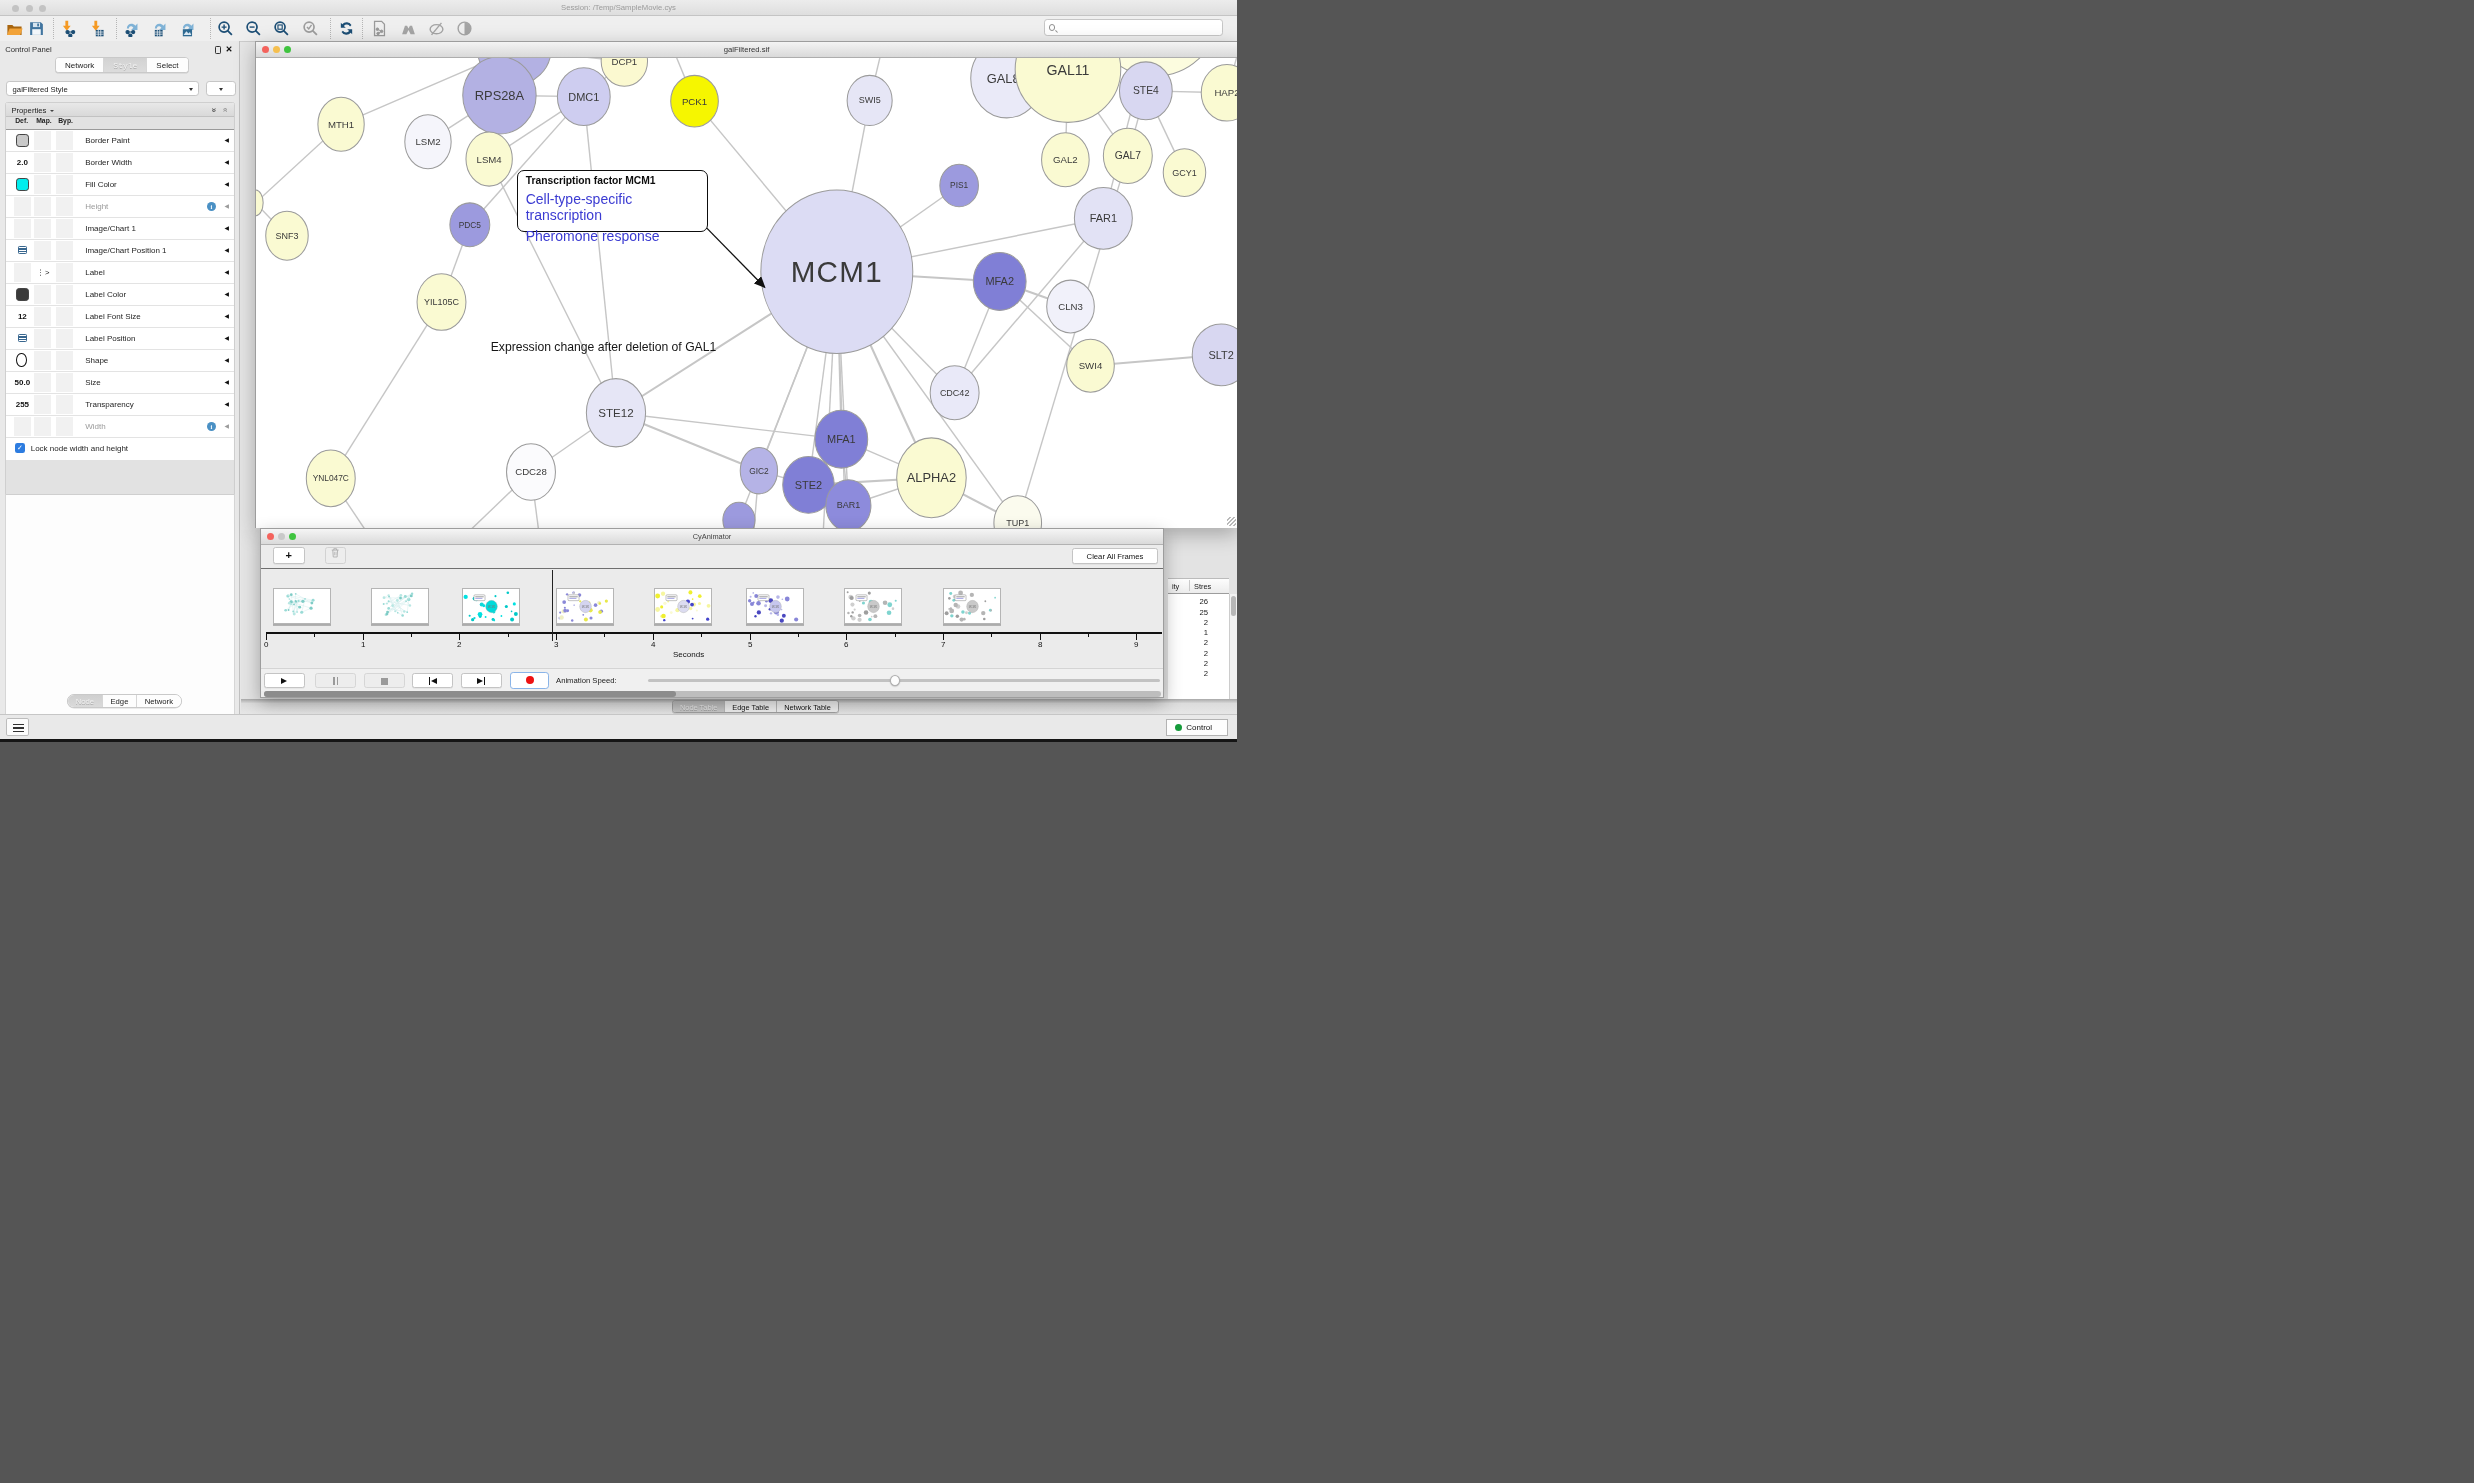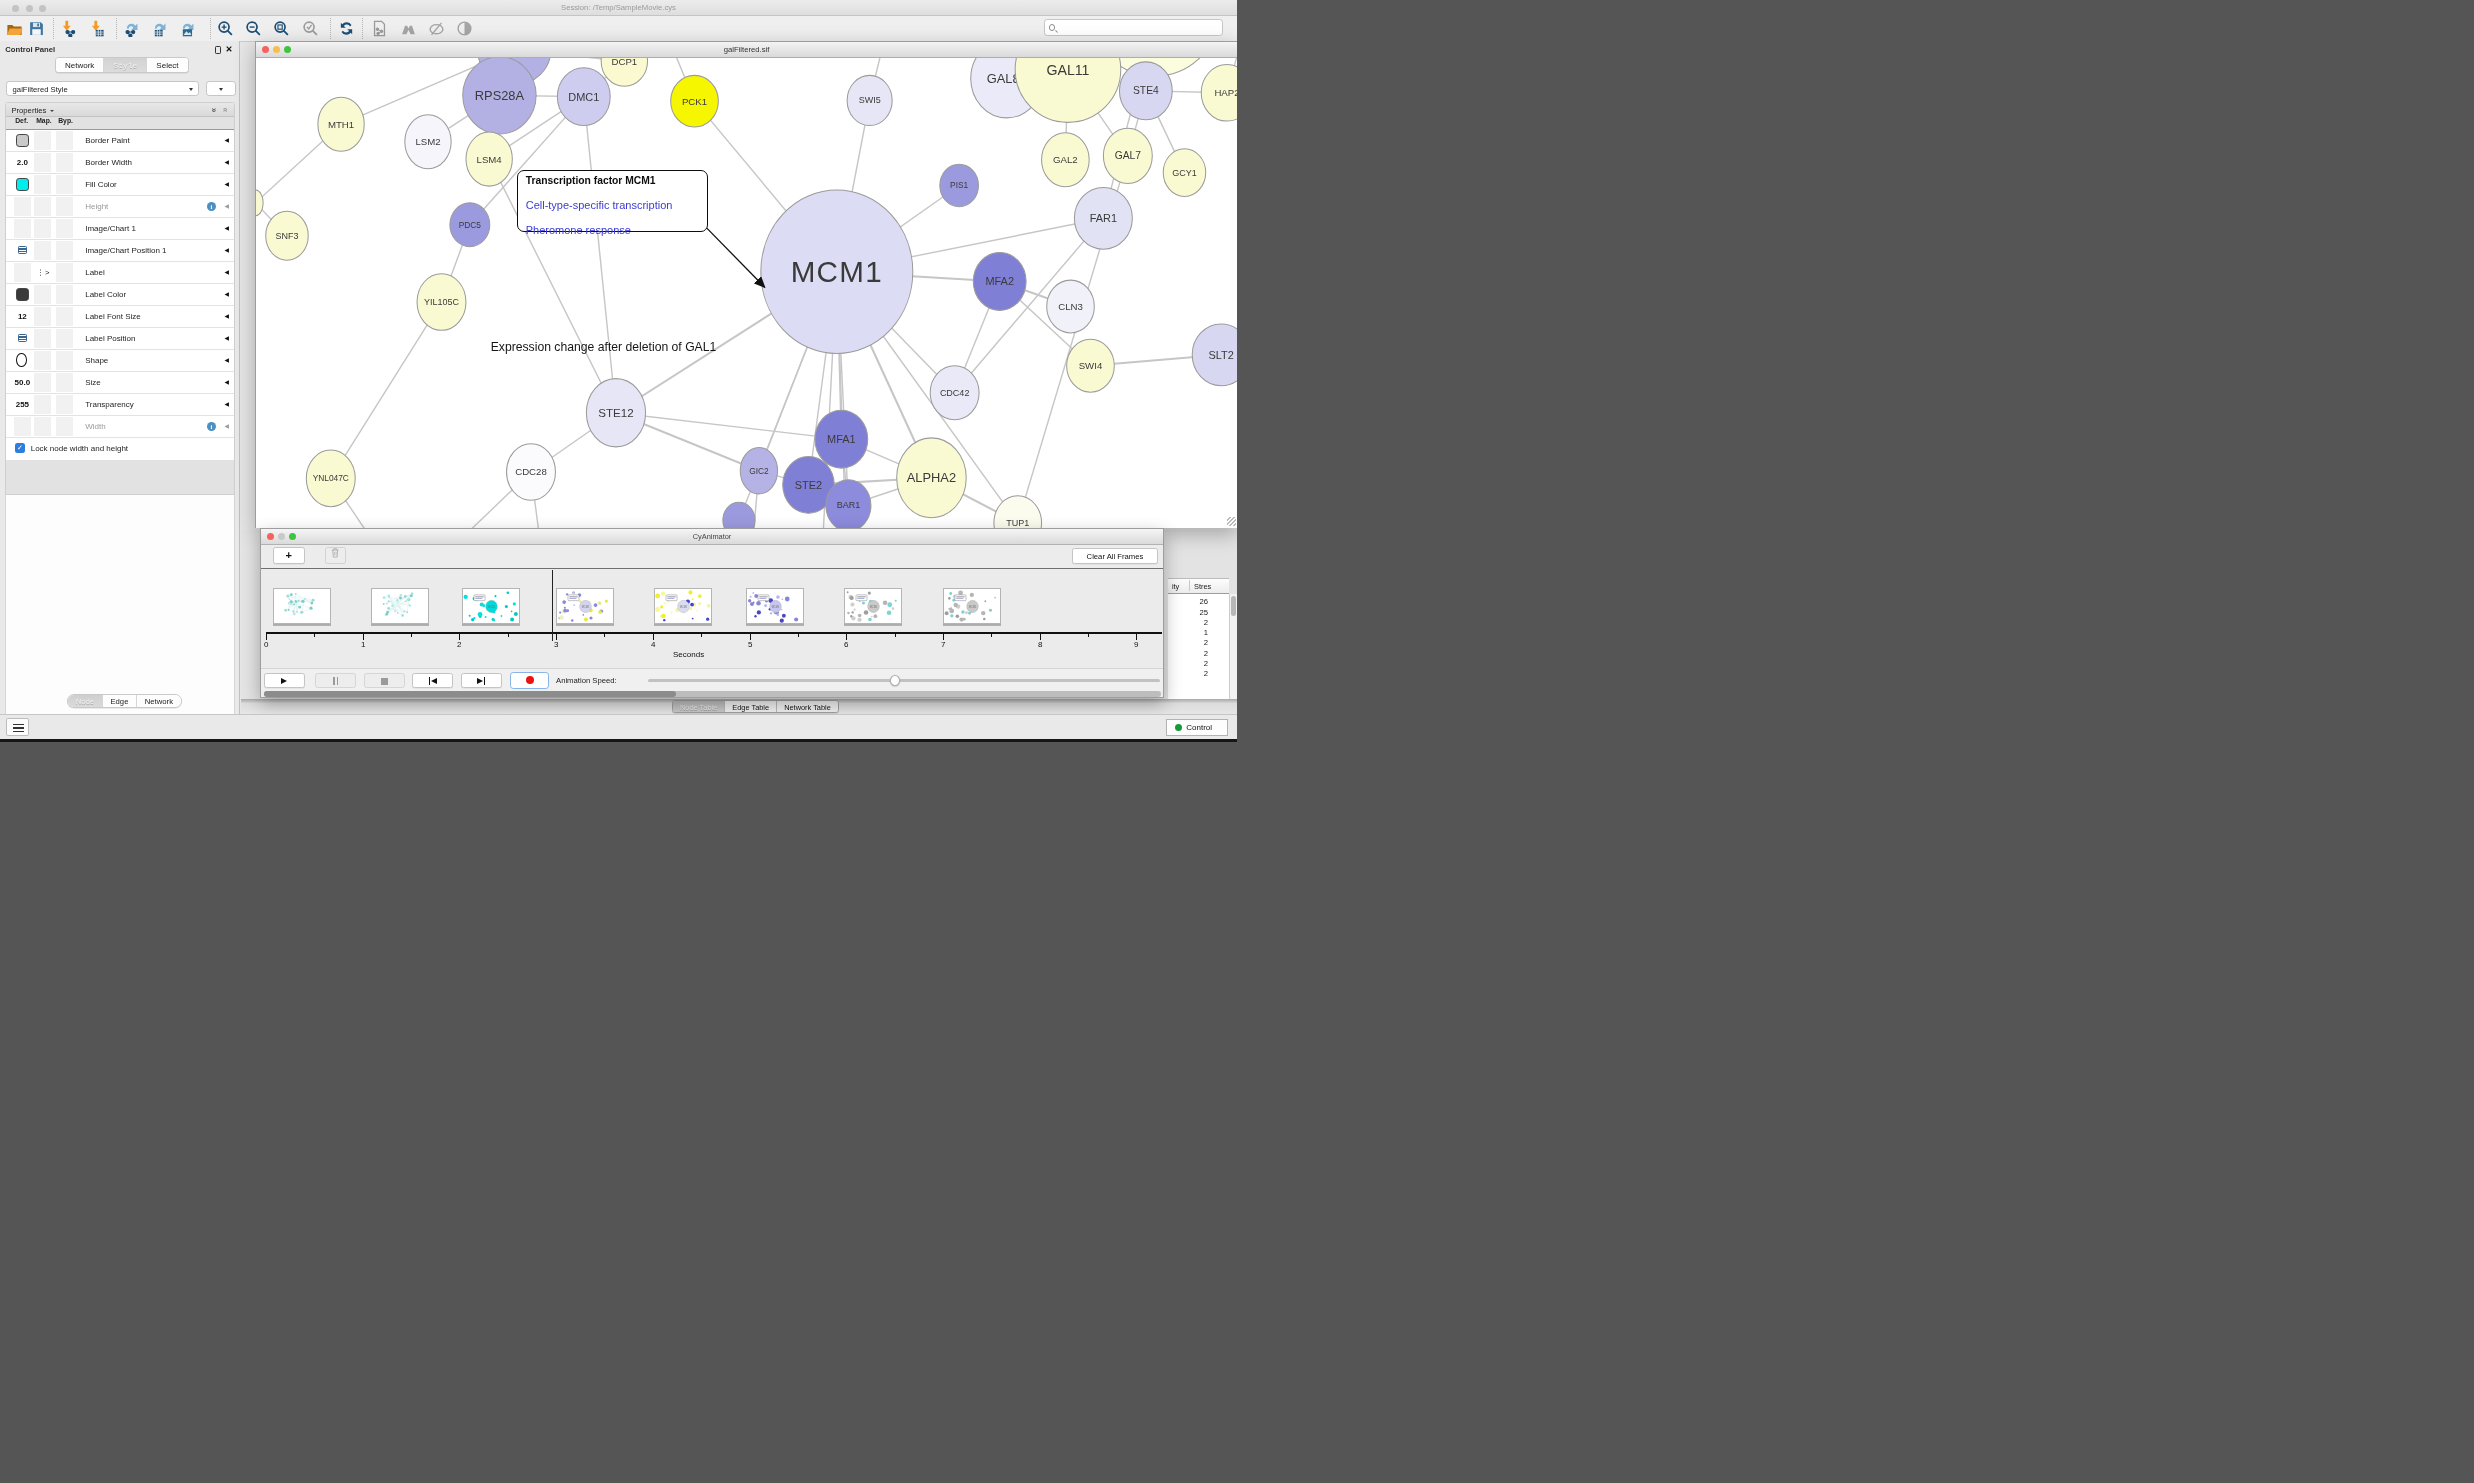--- a/index.html
+++ b/index.html
@@ -13,21 +13,21 @@
   
   .toolbar{position:absolute;left:0;top:15.5px;width:1237px;height:26px;background:#efefef;border-bottom:0.6px solid #cccccc;}
   .tb-icon{position:absolute;top:4.5px;width:17px;height:17px;display:inline-block;}
   .tb-sep{position:absolute;top:2.6px;height:20.6px;width:0;border-left:0.6px dotted #b5b5b5;}
   .searchbox{position:absolute;left:1044px;top:3.9px;width:179px;height:17px;background:#fff;border:0.6px solid #c6c6c6;border-radius:3.2px;}
   .searchbox .mag{position:absolute;left:3.9px;top:3.9px;width:6.4px;height:6.4px;border:1px solid #8f8f8f;border-radius:50%;}
   .searchbox .mag:after{content:"";position:absolute;left:5.2px;top:5.8px;width:3.2px;height:1px;background:#8f8f8f;transform:rotate(45deg);}
   .searchbox input{position:absolute;left:14px;top:1.3px;width:160px;height:13px;border:none;outline:none;font-size:7.7px;background:transparent;}
   
   .control-panel{position:absolute;left:0;top:41px;width:240px;height:673px;background:#e9e9e9;border-right:0.6px solid #c0c0c0;}
-  .cp-title{position:absolute;left:5.2px;top:3.9px;font-size:7.7px;color:#2e2e2e;font-weight:bold;}
+  .cp-title{position:absolute;left:5.2px;top:3.9px;font-size:7.7px;color:#2e2e2e;}
   .win-float{width:6.4px;height:7.7px;border:0.9px solid #333;border-radius:1.3px;display:inline-block;}
   .win-close{font-size:8.4px;font-weight:bold;color:#111;}
   .cp-tabs{position:absolute;left:55px;top:16px;height:16px;display:flex;border:0.6px solid #c9c9c9;border-radius:3.9px;overflow:hidden;background:#fff;box-shadow:0 0.6px 0.6px rgba(0,0,0,.12);}
   .cp-tab{padding:2.6px 9px;font-size:8px;color:#1c1c1c;background:#fdfdfd;border-right:0.6px solid #d6d6d6;cursor:default;}
   .cp-tab:last-child{border-right:none;}
   .cp-tab.sel{background:linear-gradient(#d2d2d2,#dcdcdc);color:#f3f3f3;text-shadow:0 0.6px 0 #aaa;font-family:Liberation Mono, monospace;}
   .style-dd{position:absolute;left:6.4px;top:40px;width:193px;height:15px;background:#fff;border:0.6px solid #c6c6c6;border-radius:3.2px;font-size:7.7px;color:#222;padding:2.6px 5.2px;}
   .style-dd .caret,.combo-btn .caret{position:absolute;right:5.2px;top:5.8px;width:0;height:0;border-left:2.9px solid transparent;border-right:2.9px solid transparent;border-top:3.2px solid #333;}
   .combo-btn{position:absolute;left:206px;top:40px;width:30px;height:15px;background:#fff;border:0.6px solid #c6c6c6;border-radius:3.2px;}
   .props{position:absolute;left:5.2px;top:61px;width:230px;height:393px;background:#e2e2e2;border:0.6px solid #cfcfcf;border-radius:2.6px 2.6px 0 0;}
@@ -73,21 +73,21 @@
   .ts-tab{padding:1.9px 7px;font-size:7.4px;background:#efefef;color:#111;border-right:0.6px solid #b8b8b8;}
   .ts-tab:last-child{border-right:none;}
   .ts-tab.sel{background:linear-gradient(#b9b9b9,#c9c9c9);color:#e8e8e8;text-shadow:0 0.6px 0 #999;}
   
   .netwin{position:absolute;left:255px;top:41px;width:983px;height:487px;background:#fff;border:0.6px solid #9d9d9d;box-shadow:0 6.4px 19.3px rgba(0,0,0,.28);}
   .netwin .wtitle{position:absolute;left:0;top:0;right:0;height:16px;background:linear-gradient(#f4f4f4,#d9d9d9);border-bottom:0.6px solid #adadad;}
   .netwin .wname{position:absolute;left:0;right:0;top:2.6px;text-align:center;font-size:7.7px;color:#333;}
   .net-canvas{position:absolute;left:0;top:15.5px;width:982px;height:470px;background:#fff;overflow:hidden;}
   .annot{position:absolute;left:261px;top:112px;width:191px;height:62px;background:#fff;border:1.9px solid #0d0d0d;border-radius:7px;padding:4.5px 7.7px;}
   .annot .a-title{font-size:10.3px;font-weight:bold;color:#0d0d0d;}
-  .annot .a-line{font-size:11px;color:#3b3bd2;margin-top:13px;}
+  .annot .a-line{font-size:14px;color:#3b3bd2;margin-top:5px;}
   .caption{position:absolute;left:192px;top:282px;width:311px;text-align:center;font-size:12.2px;color:#161616;}
   .grip{position:absolute;right:1.9px;bottom:1.9px;width:9px;height:9px;background:repeating-linear-gradient(135deg,transparent 0 1.9px,#b9b9b9 1.9px 2.9px);}
   
   .cyan{position:absolute;left:260px;top:528px;width:904px;height:170px;background:#ececec;border:0.6px solid #9d9d9d;box-shadow:0 6.4px 17px rgba(0,0,0,.3);}
   .cyan .wtitle{position:absolute;left:0;top:0;right:0;height:15.5px;background:linear-gradient(#f5f5f5,#dadada);border-bottom:0.6px solid #b2b2b2;}
   .cyan .wname{position:absolute;left:0;right:0;top:3.2px;text-align:center;font-size:7.4px;color:#444;}
   .cyan-toolbar{position:absolute;left:0;top:15.5px;right:0;height:24.5px;background:#ececec;border-bottom:1.3px solid #6f6f6f;}
   .btn{background:#fff;border:0.6px solid #c4c4c4;border-radius:2.6px;box-shadow:0 0.6px 0.6px rgba(0,0,0,.08);}
   .addbtn{position:absolute;left:11.6px;top:2.6px;width:32px;height:17px;font-size:11px;font-weight:bold;color:#111;text-align:center;line-height:15.5px;}
   .trashbtn{position:absolute;left:64px;top:2.6px;width:20.6px;height:17px;background:#ededed;border:0.6px solid #d2d2d2;border-radius:2.6px;text-align:center;line-height:15.5px;color:#b0b0b0;font-size:9px;}

